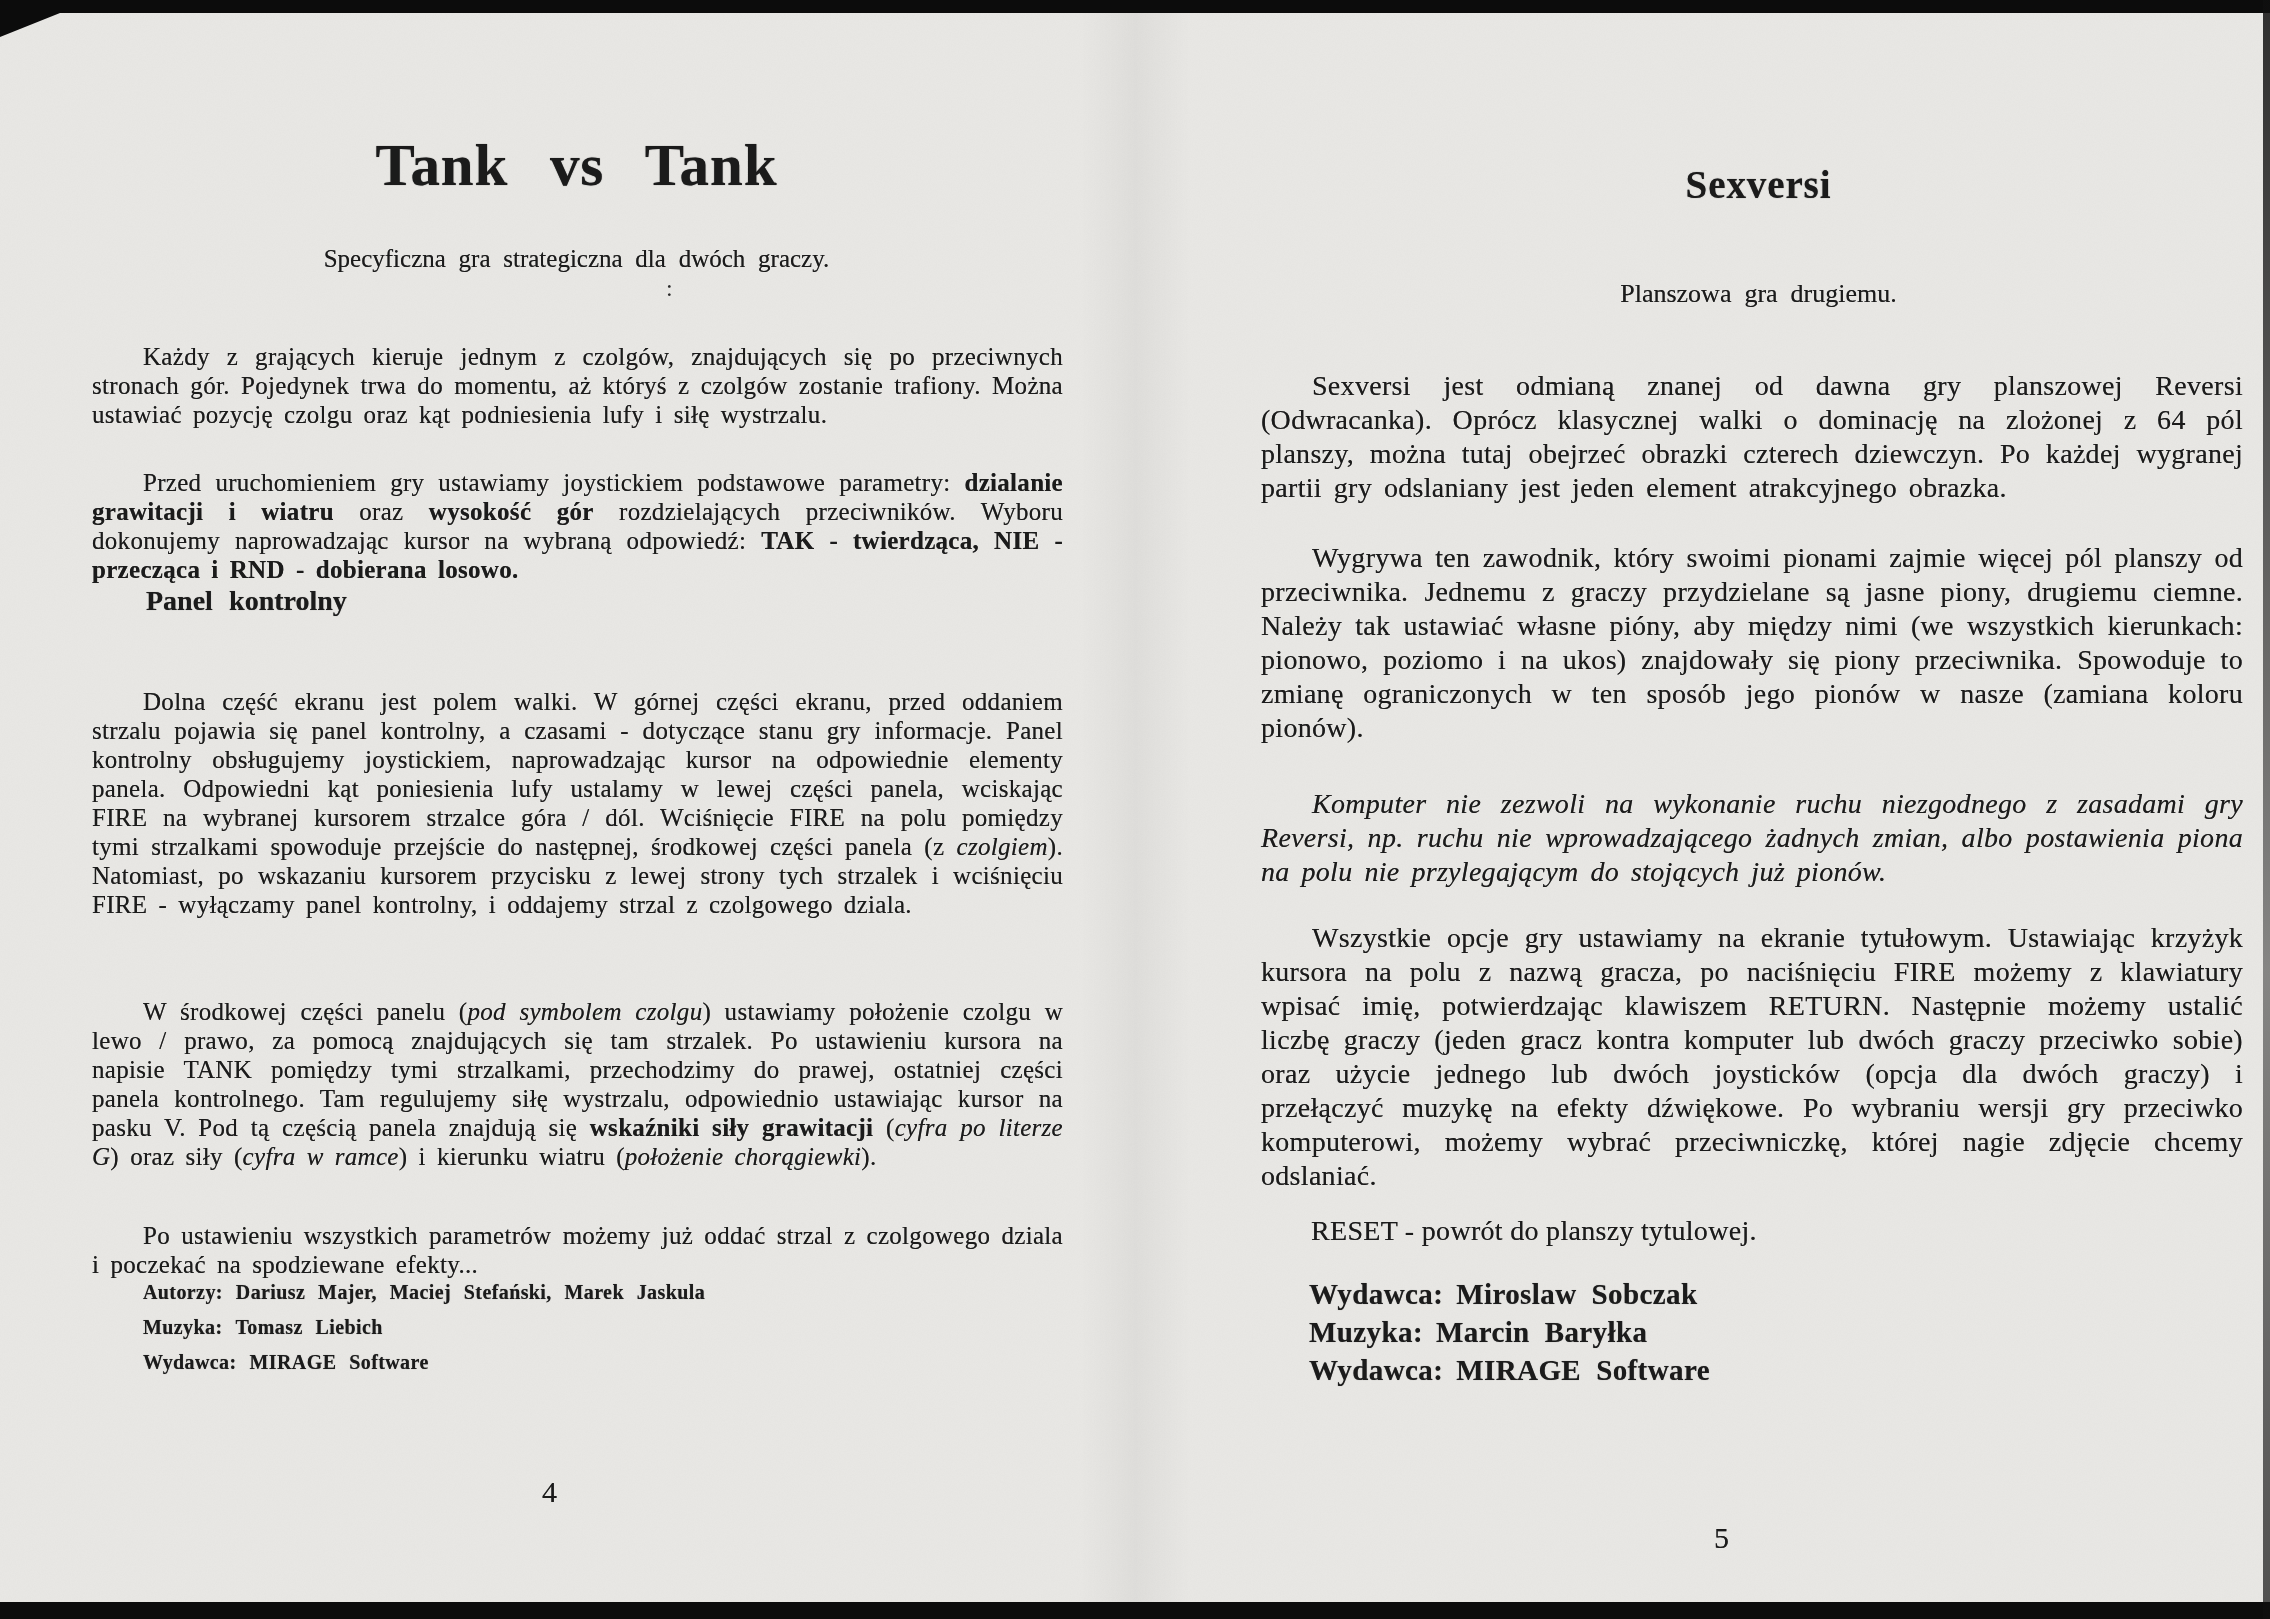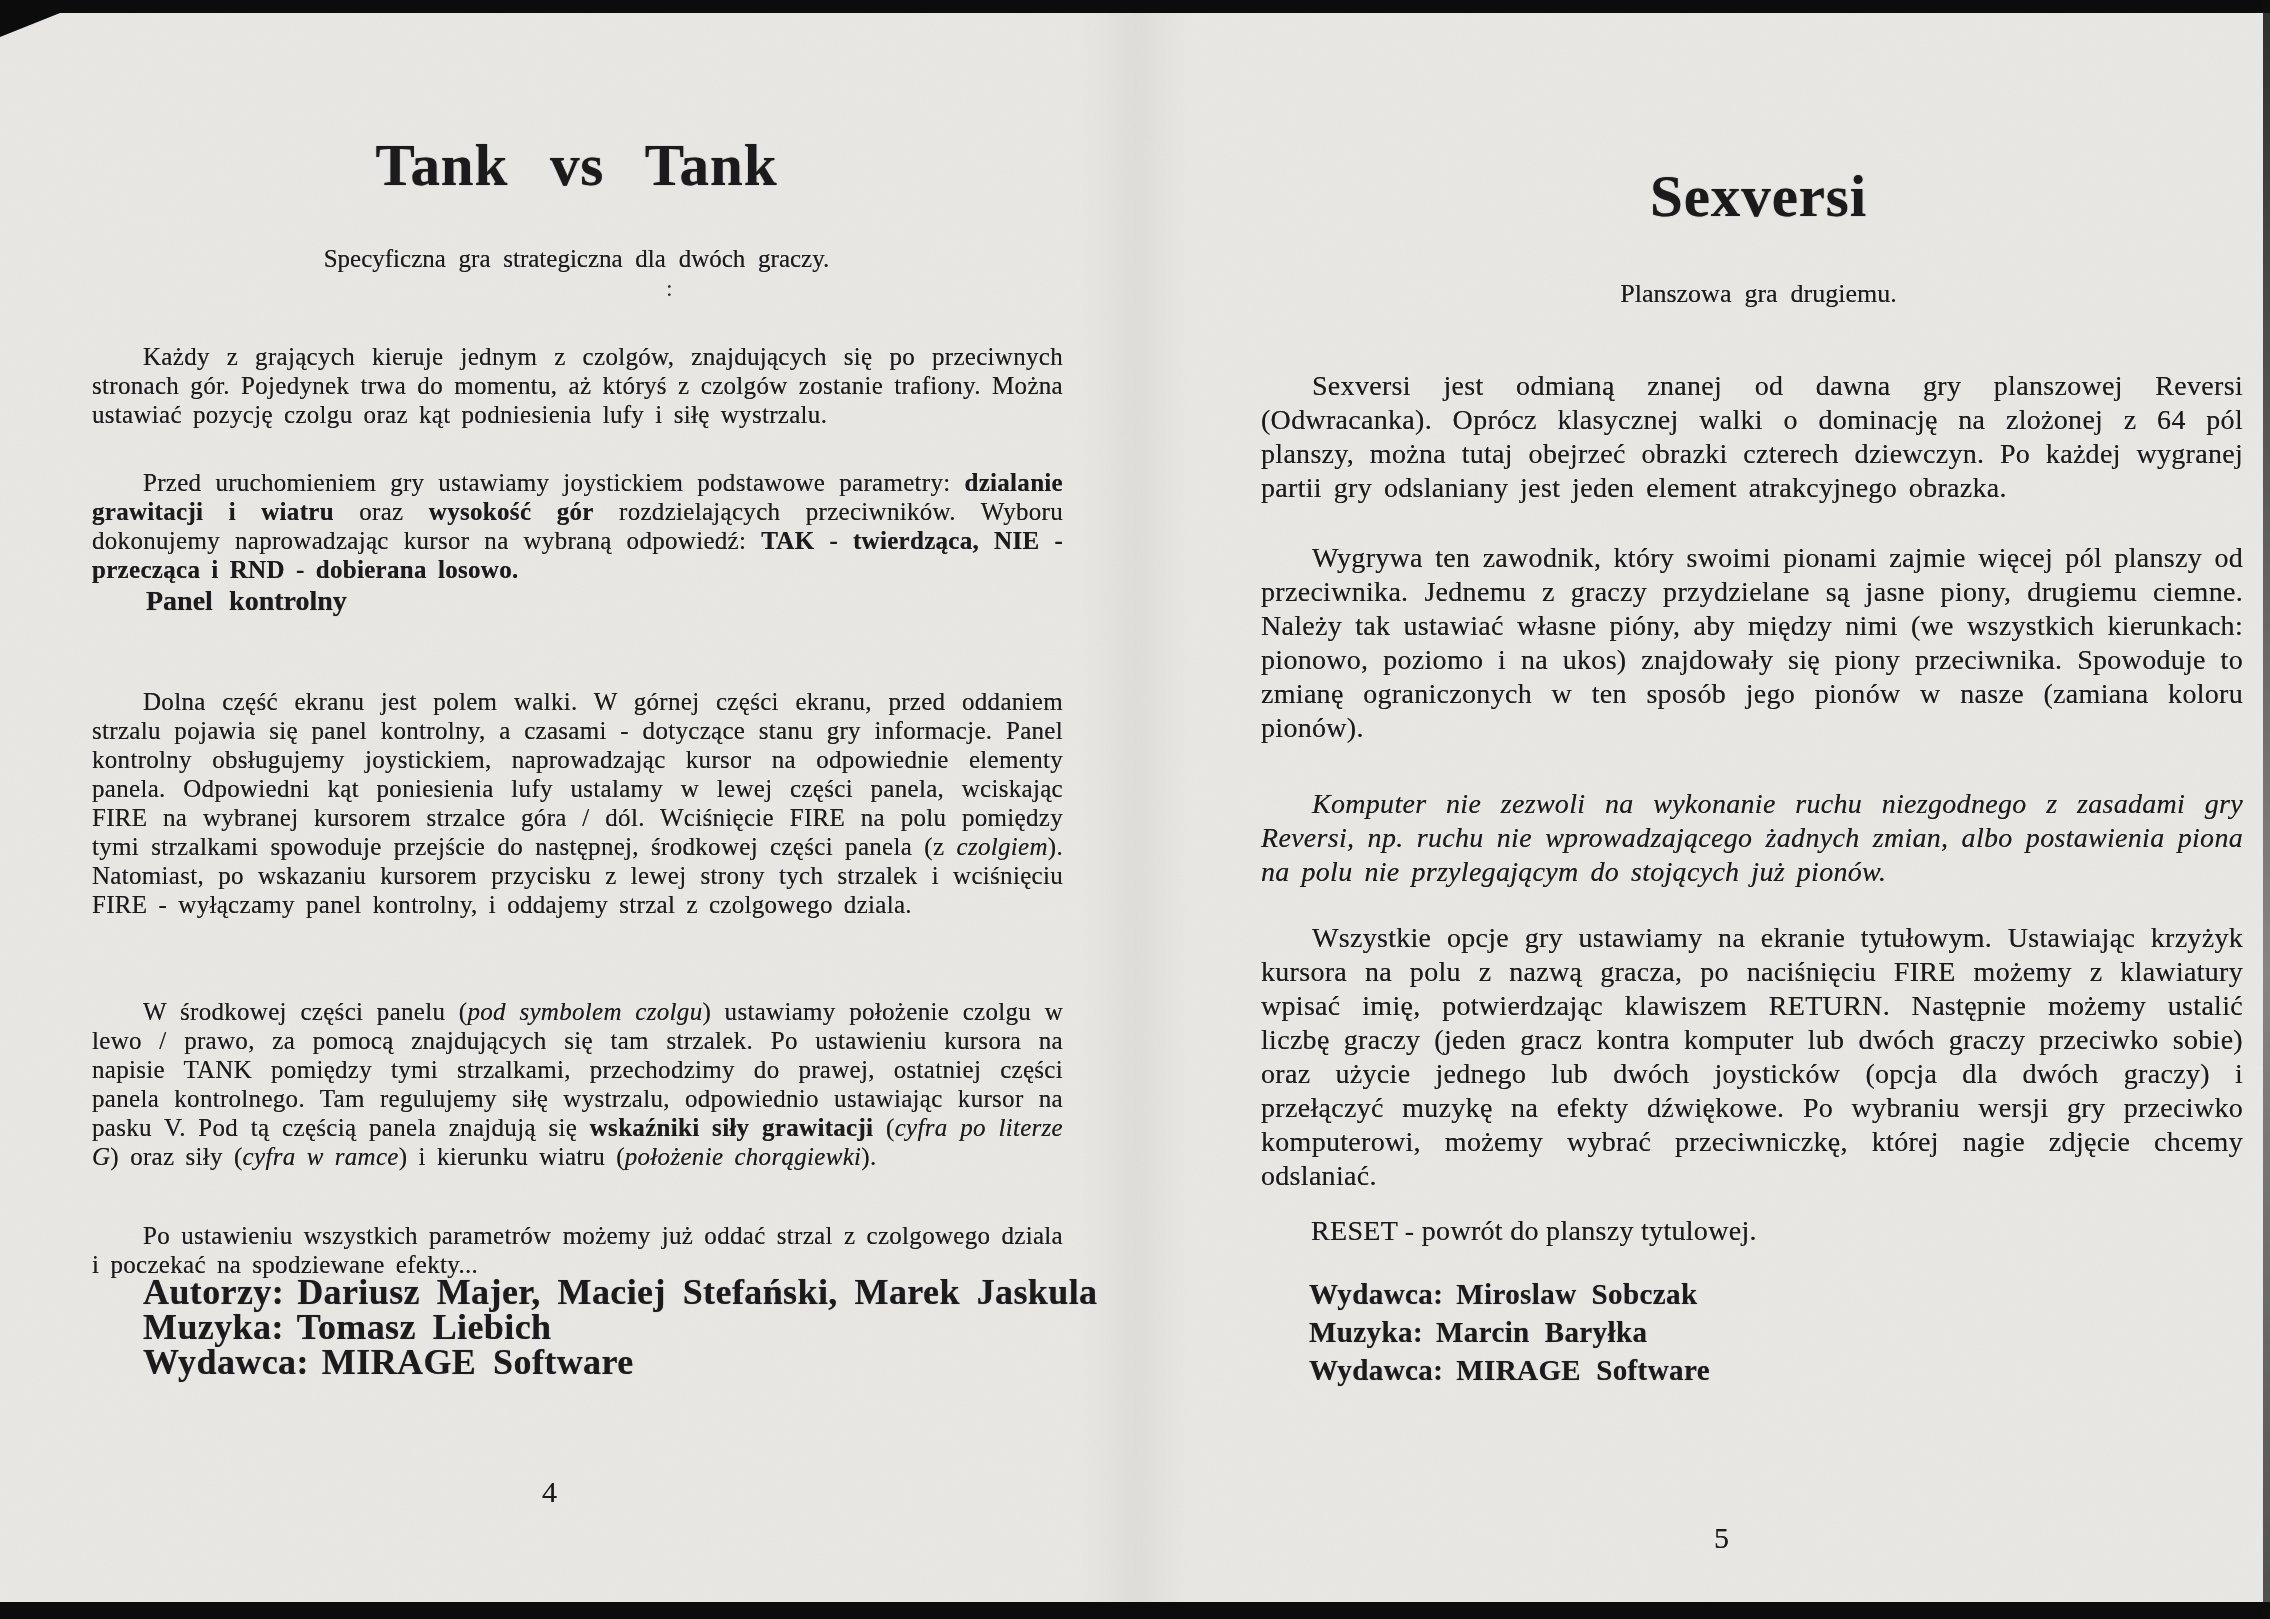--- a/index.html
+++ b/index.html
@@ -42,21 +42,21 @@
     position:absolute;top:0;left:2263px;width:7.4px;height:1620px;
     background:linear-gradient(180deg, rgba(15,15,15,.85), rgba(15,15,15,.45) 60%, rgba(15,15,15,.7));
   }
   .abs{position:absolute;}
   .title{
     font-weight:bold;text-align:center;
     letter-spacing:0.9px;
     text-shadow:0 0 0.9px rgba(10,10,10,.65);
   }
   .title-left{left:92px;top:131px;width:969px;font-size:59px;word-spacing:26px;}
-  .title-right{left:1274px;top:162px;width:969px;font-size:59px;word-spacing:5.5px;}
+  .title-right{left:1274px;top:162px;width:969px;font-size:39px;word-spacing:5.5px;}
   .stray-mark{left:666px;top:275px;font-size:24px;color:#2a2a2a;}
   .subtitle{
     text-align:center;font-size:25px;word-spacing:6.5px;
     text-shadow:0 0 0.6px rgba(20,20,20,.6);
   }
   .subtitle-left{left:92px;top:245px;width:969px;}
   .subtitle-right{left:1274px;top:279px;width:969px;font-size:26px;}
   .para{
     text-align:justify;
     text-indent:51px;
@@ -66,21 +66,21 @@
   .para-l{left:92px;width:971px;font-size:25px;line-height:29px;margin-top:32px;}
   .para-r{left:1261px;width:982px;font-size:28px;line-height:34px;}
   .p-l1{top:310px;} .p-l2{top:436px;} .p-l3{top:655px;} .p-l4{top:965px;} .p-l5{top:1189px;}
   .p-r1{top:341px;} .p-r2{top:513px;} .p-r3{top:759px;font-style:italic;} .p-r4{top:893px;}
   .reset-line{left:1311px;top:1215px;width:932px;font-size:28px;text-shadow:0 0 0.6px rgba(20,20,20,.62);letter-spacing:0.3px;}
   .section-heading{
     left:146px;top:585px;font-size:28px;font-weight:bold;word-spacing:9.2px;
     text-shadow:0 0 0.7px rgba(10,10,10,.6);
   }
   .credits{font-weight:bold;text-shadow:0 0 0.7px rgba(10,10,10,.55);letter-spacing:0.4px;}
-  .credits-left{left:143px;top:1275px;font-size:36px;line-height:35px;width:923px;}
+  .credits-left{left:143px;top:1275px;font-size:20px;line-height:35px;width:923px;}
   .credits-right{left:1309px;top:1275px;font-size:29px;line-height:38px;width:932px;}
   .credit-line{white-space:nowrap;word-spacing:7.4px;}
   .credit-label{margin-right:13px;}
   .page-number{font-size:30px;text-shadow:0 0 0.6px rgba(20,20,20,.6);}
   .pn-left{left:531px;top:1475px;width:37px;text-align:center;}
   .pn-right{left:1703px;top:1521px;width:37px;text-align:center;}
   .b{font-weight:bold;}
   .i{font-style:italic;}
 </style>
 </head>

